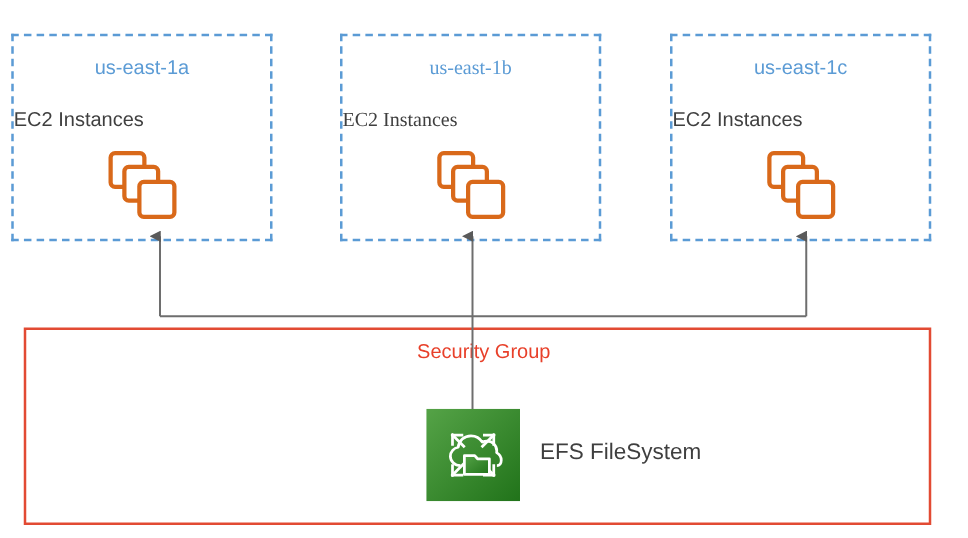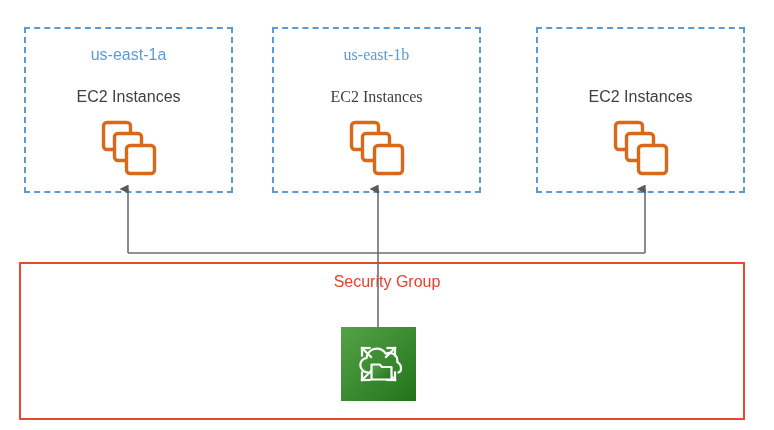--- a/index.html
+++ b/index.html
@@ -22,41 +22,41 @@
 
   
   .az-box {
     position: absolute;
     top: 27px;
     height: 166px;
     border: 2px dashed #5B9BD5;
     box-sizing: border-box;
     background: transparent;
   }
-  .az-1 { left: 24px;  width: 209px; }
+  .az-1 { left: 9px;  width: 209px; }
   .az-2 { left: 272px; width: 209px; font-family: Liberation Serif, serif; }
   .az-3 { left: 536px; width: 209px; }
 
   .az-label {
     position: absolute;
     top: 16px;
     left: 0;
     width: 100%;
     text-align: center;
     color: #5B9BD5;
     font-size: 16px;
     line-height: 20px;
     white-space: nowrap;
   }
   .az-sublabel {
     position: absolute;
     top: 58px;
     left: 0;
     width: 100%;
-    text-align: center;
+    text-align: left;
     color: #3F3F3F;
     font-size: 16px;
     line-height: 20px;
     white-space: nowrap;
   }
 
   
   .ec2-icon {
     position: absolute;
     top: 90px;
@@ -142,20 +142,21 @@
     <div class="ec2-icon">
       <svg viewBox="0 0 58 58" xmlns="http://www.w3.org/2000/svg">
         <rect x="3.5" y="3.5" width="27" height="27" rx="3.5" ry="3.5" fill="#ffffff" stroke="#D9691A" stroke-width="3.4"></rect>
         <rect x="14.5" y="14.5" width="27" height="27" rx="3.5" ry="3.5" fill="#ffffff" stroke="#D9691A" stroke-width="3.4"></rect>
         <rect x="26.5" y="26.5" width="28" height="28" rx="3.5" ry="3.5" fill="#ffffff" stroke="#D9691A" stroke-width="3.4"></rect>
       </svg>
     </div>
   </div>
 
   <div class="az-box az-3">
+    <div class="az-label">us-east-1c</div>
     <div class="az-sublabel">EC2 Instances</div>
     <div class="ec2-icon">
       <svg viewBox="0 0 58 58" xmlns="http://www.w3.org/2000/svg">
         <rect x="3.5" y="3.5" width="27" height="27" rx="3.5" ry="3.5" fill="#ffffff" stroke="#D9691A" stroke-width="3.4"></rect>
         <rect x="14.5" y="14.5" width="27" height="27" rx="3.5" ry="3.5" fill="#ffffff" stroke="#D9691A" stroke-width="3.4"></rect>
         <rect x="26.5" y="26.5" width="28" height="28" rx="3.5" ry="3.5" fill="#ffffff" stroke="#D9691A" stroke-width="3.4"></rect>
       </svg>
     </div>
   </div>
 
@@ -216,14 +217,15 @@
                C45.9,26.1 47.2,25.8 48.5,25.8
                C52.9,25.8 56.4,29.3 56.4,33.6
                C56.4,34.1 56.4,34.6 56.3,35.1
                C58.5,36.3 60.0,38.6 60.0,41.2
                C60.0,43.6 58.7,45.5 56.5,45.5" fill="none" stroke="#ffffff" stroke-width="2.2" stroke-linejoin="round"></path>
 
       <path d="M30.5,37.5 L38.8,37.5 L41.0,40.0 L50.5,40.0 L50.5,52.5 L30.5,52.5 Z" fill="url(#efsGrad)" stroke="#ffffff" stroke-width="2.2" stroke-linejoin="round"></path>
     </svg>
   </div>
 
+  <div class="efs-label">EFS FileSystem</div>
 
 </div>
 
 </body></html>

